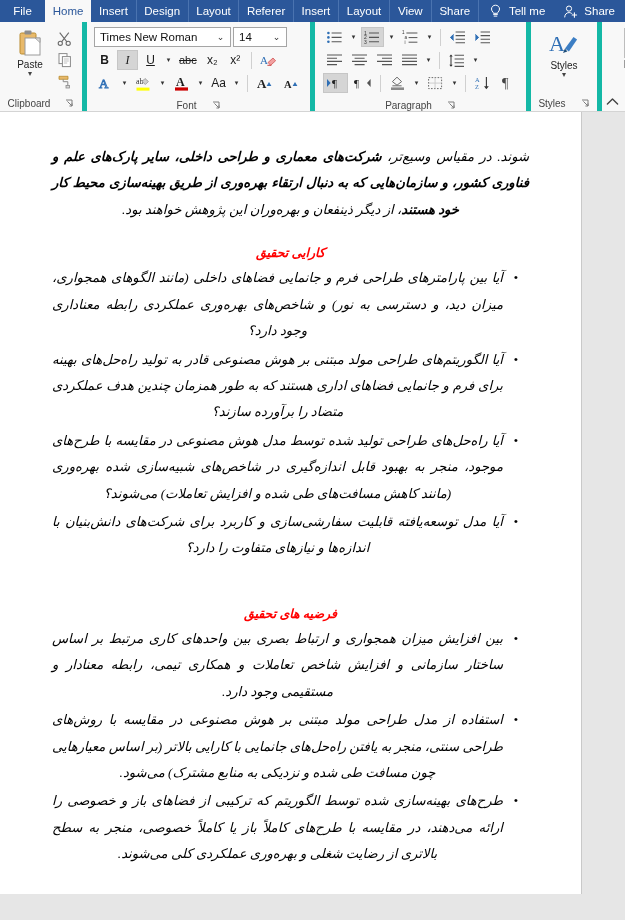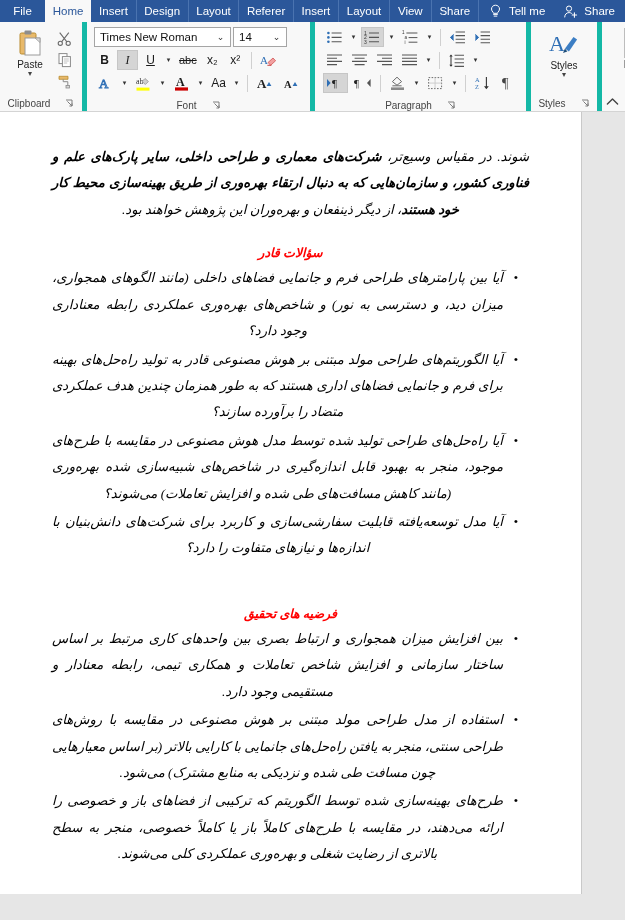--- a/index.html
+++ b/index.html
@@ -611,21 +611,21 @@
   </div>
 </div>
 
 <div class="docarea">
   <div class="page">
 
     <p class="body-par first">
       <span>شوند. در مقیاس وسیع‌تر، </span><span class="bold">شرکت‌های معماری و طراحی داخلی، سایر پارک‌های علم و فناوری کشور، و سازمان‌هایی که به دنبال ارتقاء بهره‌وری از طریق بهینه‌سازی محیط کار خود هستند</span><span>، از دیگر ذینفعان و بهره‌وران این پژوهش خواهند بود.</span>
     </p>
 
-    <h2 class="sec-head">سؤالات قادر</h2>
+    <h2 class="sec-head">کارایی تحقیق</h2>
 
     <ul class="bullets">
       <li>آیا بین پارامترهای طراحی فرم و جانمایی فضاهای داخلی (مانند الگوهای همجواری، میزان دید، و دسترسی به نور) و شاخص‌های بهره‌وری عملکردی رابطه معناداری وجود دارد؟</li>
       <li>آیا الگوریتم‌های طراحی مولد مبتنی بر هوش مصنوعی قادر به تولید راه‌حل‌های بهینه برای فرم و جانمایی فضاهای اداری هستند که به طور همزمان چندین هدف عملکردی متضاد را برآورده سازند؟</li>
       <li>آیا راه‌حل‌های طراحی تولید شده توسط مدل هوش مصنوعی در مقایسه با طرح‌های موجود، منجر به بهبود قابل اندازه‌گیری در شاخص‌های شبیه‌سازی شده بهره‌وری (مانند کاهش مسافت‌های طی شده و افزایش تعاملات) می‌شوند؟</li>
       <li>آیا مدل توسعه‌یافته قابلیت سفارشی‌سازی و کاربرد برای شرکت‌های دانش‌بنیان با اندازه‌ها و نیازهای متفاوت را دارد؟</li>
     </ul>
 
     <div class="gap-block"></div>
 

